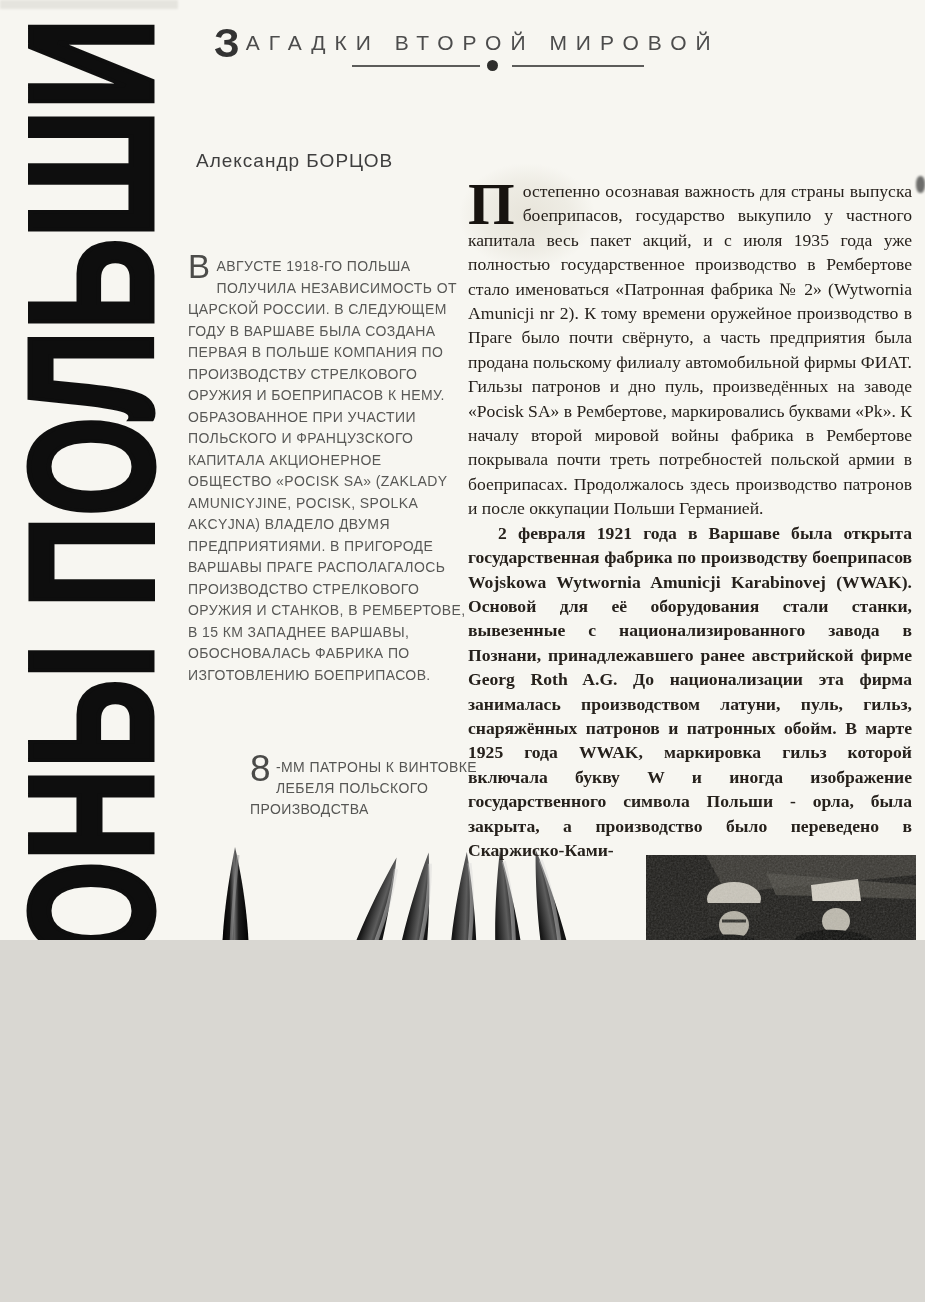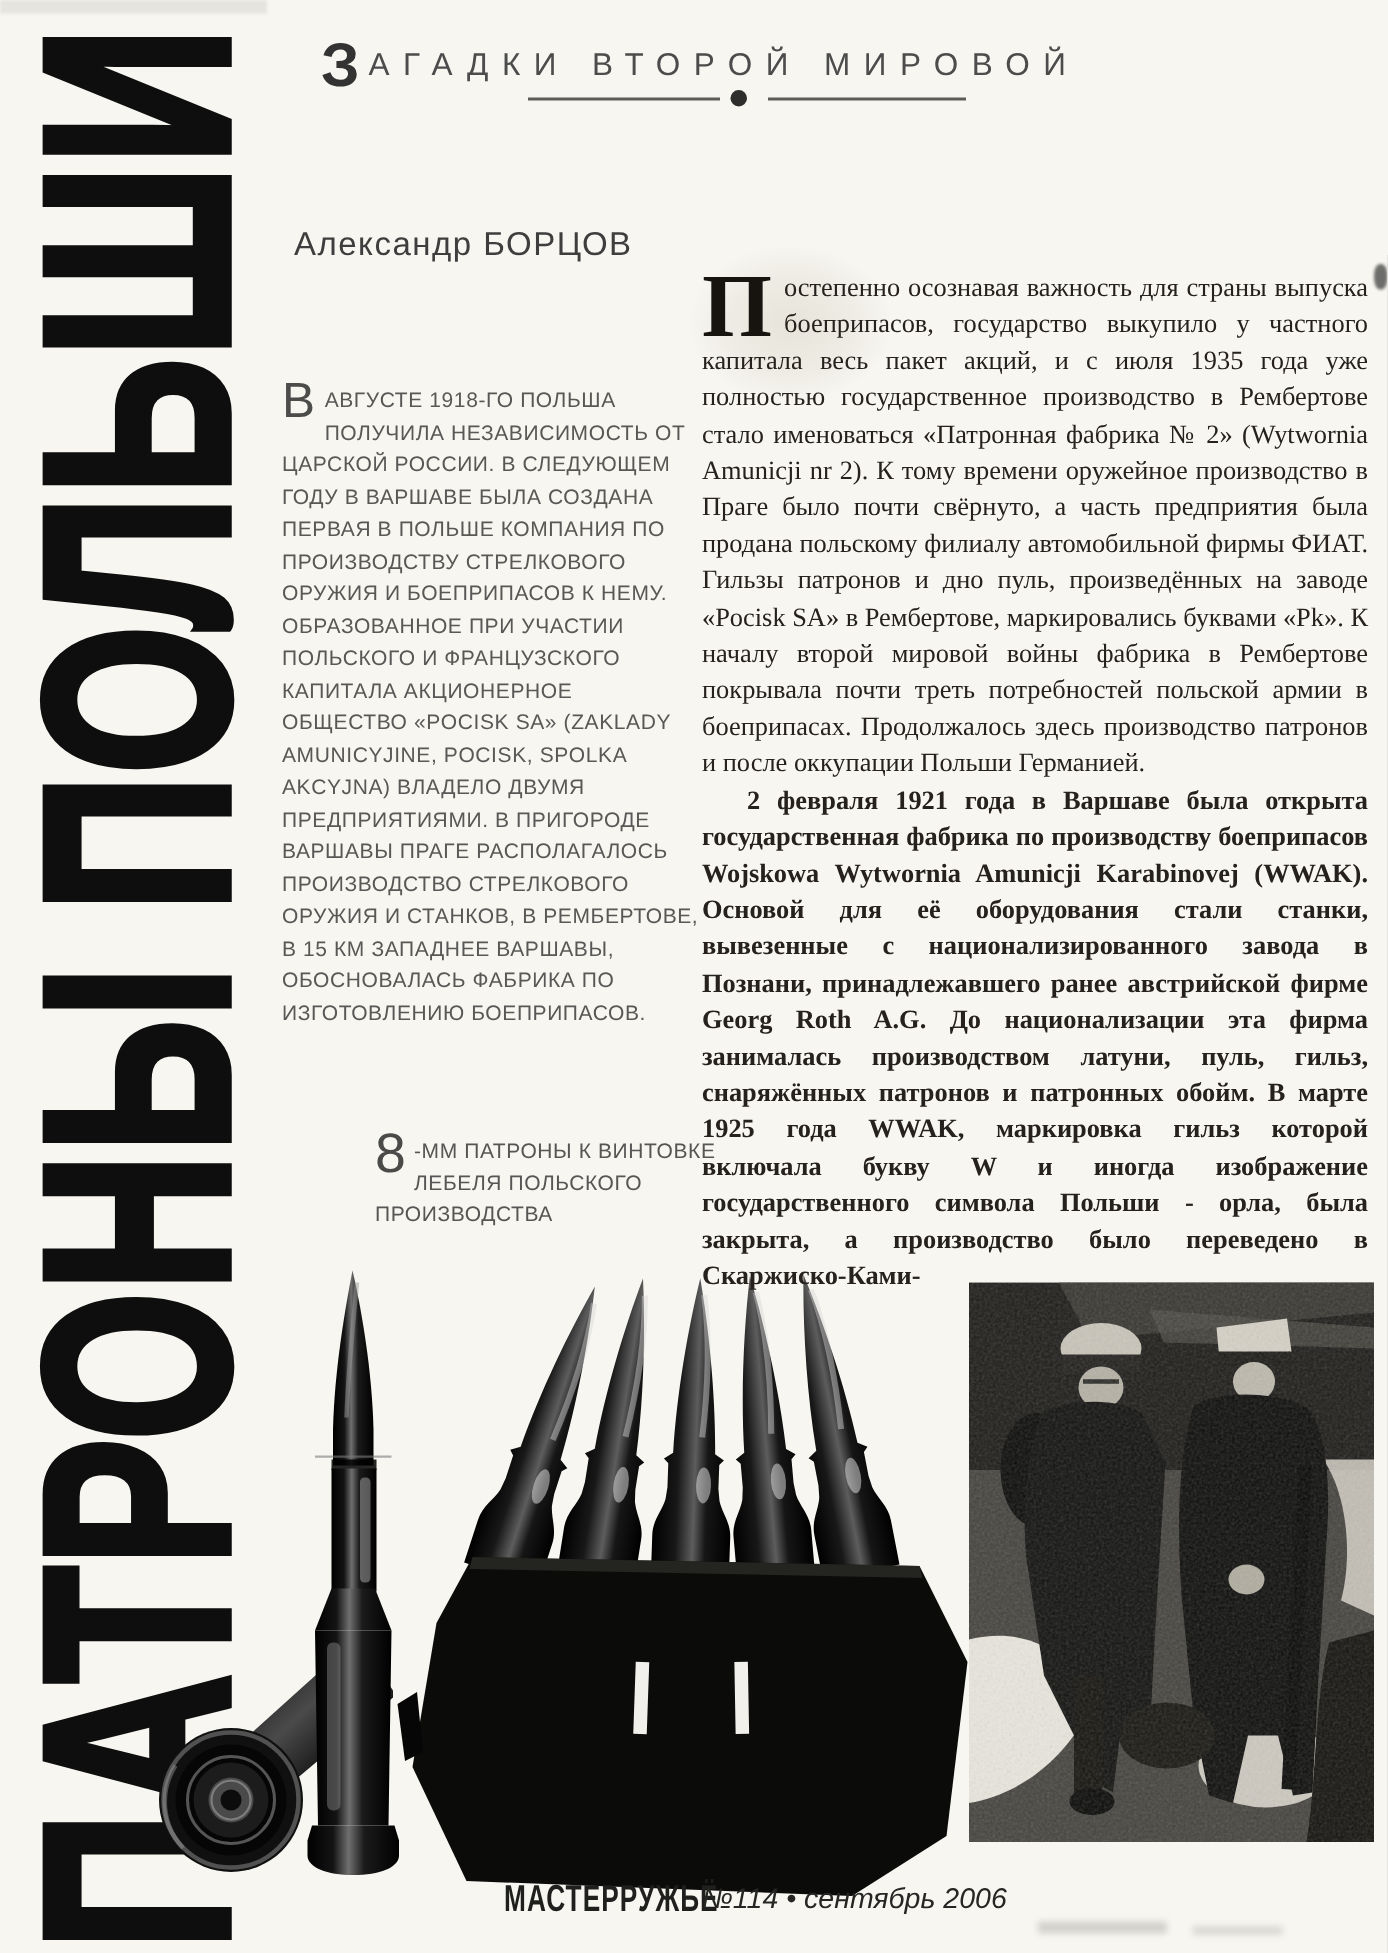--- a/index.html
+++ b/index.html
@@ -1,17 +1,17 @@
 <!DOCTYPE html>
 <html><head>
 <meta charset="utf-8">
 <style>
   html,body { margin:0; padding:0; background:#d9d7d2; }
   .page {
-    position:relative; width:925px; height:1302px; margin:0 auto;
+    position:relative; width:925px; height:940px; margin:0 auto;
     background:#f7f6f1; overflow:hidden;
     font-family:"Liberation Sans","DejaVu Sans",sans-serif;
   }
 
   
   .vtitle { position:absolute; left:0; top:0; z-index:1; }
   .vtitle text {
     font-family:"Liberation Sans","DejaVu Sans",sans-serif;
     font-weight:700; fill:#0e0e0e; stroke:#0e0e0e; stroke-width:5;
   }
@@ -19,21 +19,21 @@
   
   .rubric { position:absolute; left:214px; top:20px; color:#4c4c4c; font-size:21px;
             letter-spacing:9px; white-space:nowrap; z-index:4; }
   .rubric-initial { font-size:41px; font-weight:700; color:#333; letter-spacing:6px; vertical-align:-7px; }
   .rule { position:absolute; top:65px; height:2px; background:#5c5c5a; z-index:4; }
   .rule-left  { left:352px; width:128px; }
   .rule-right { left:512px; width:132px; }
   .rule-dot { position:absolute; left:487px; top:60px; width:11px; height:11px;
               border-radius:50%; background:#2e2e2c; z-index:4; }
 
-  .author { position:absolute; left:196px; top:150px; font-size:22px; color:#3e3e3e;
+  .author { position:absolute; left:196px; top:150px; font-size:19px; color:#3e3e3e;
             letter-spacing:1px; z-index:4; }
 
   .watermark { position:absolute; left:460px; top:164px; width:134px; height:104px; z-index:2;
     background:radial-gradient(ellipse at center, #e7e4da 0%, #eeece4 45%, rgba(247,246,241,0) 72%); }
 
   
   .intro { position:absolute; left:188px; top:256px; width:278px; font-size:14px;
            line-height:21.5px; color:#585856; letter-spacing:0.4px; z-index:4; }
   .intro-initial { float:left; font-size:33px; line-height:22px; margin-right:6px; color:#4c4c4a; }
 

